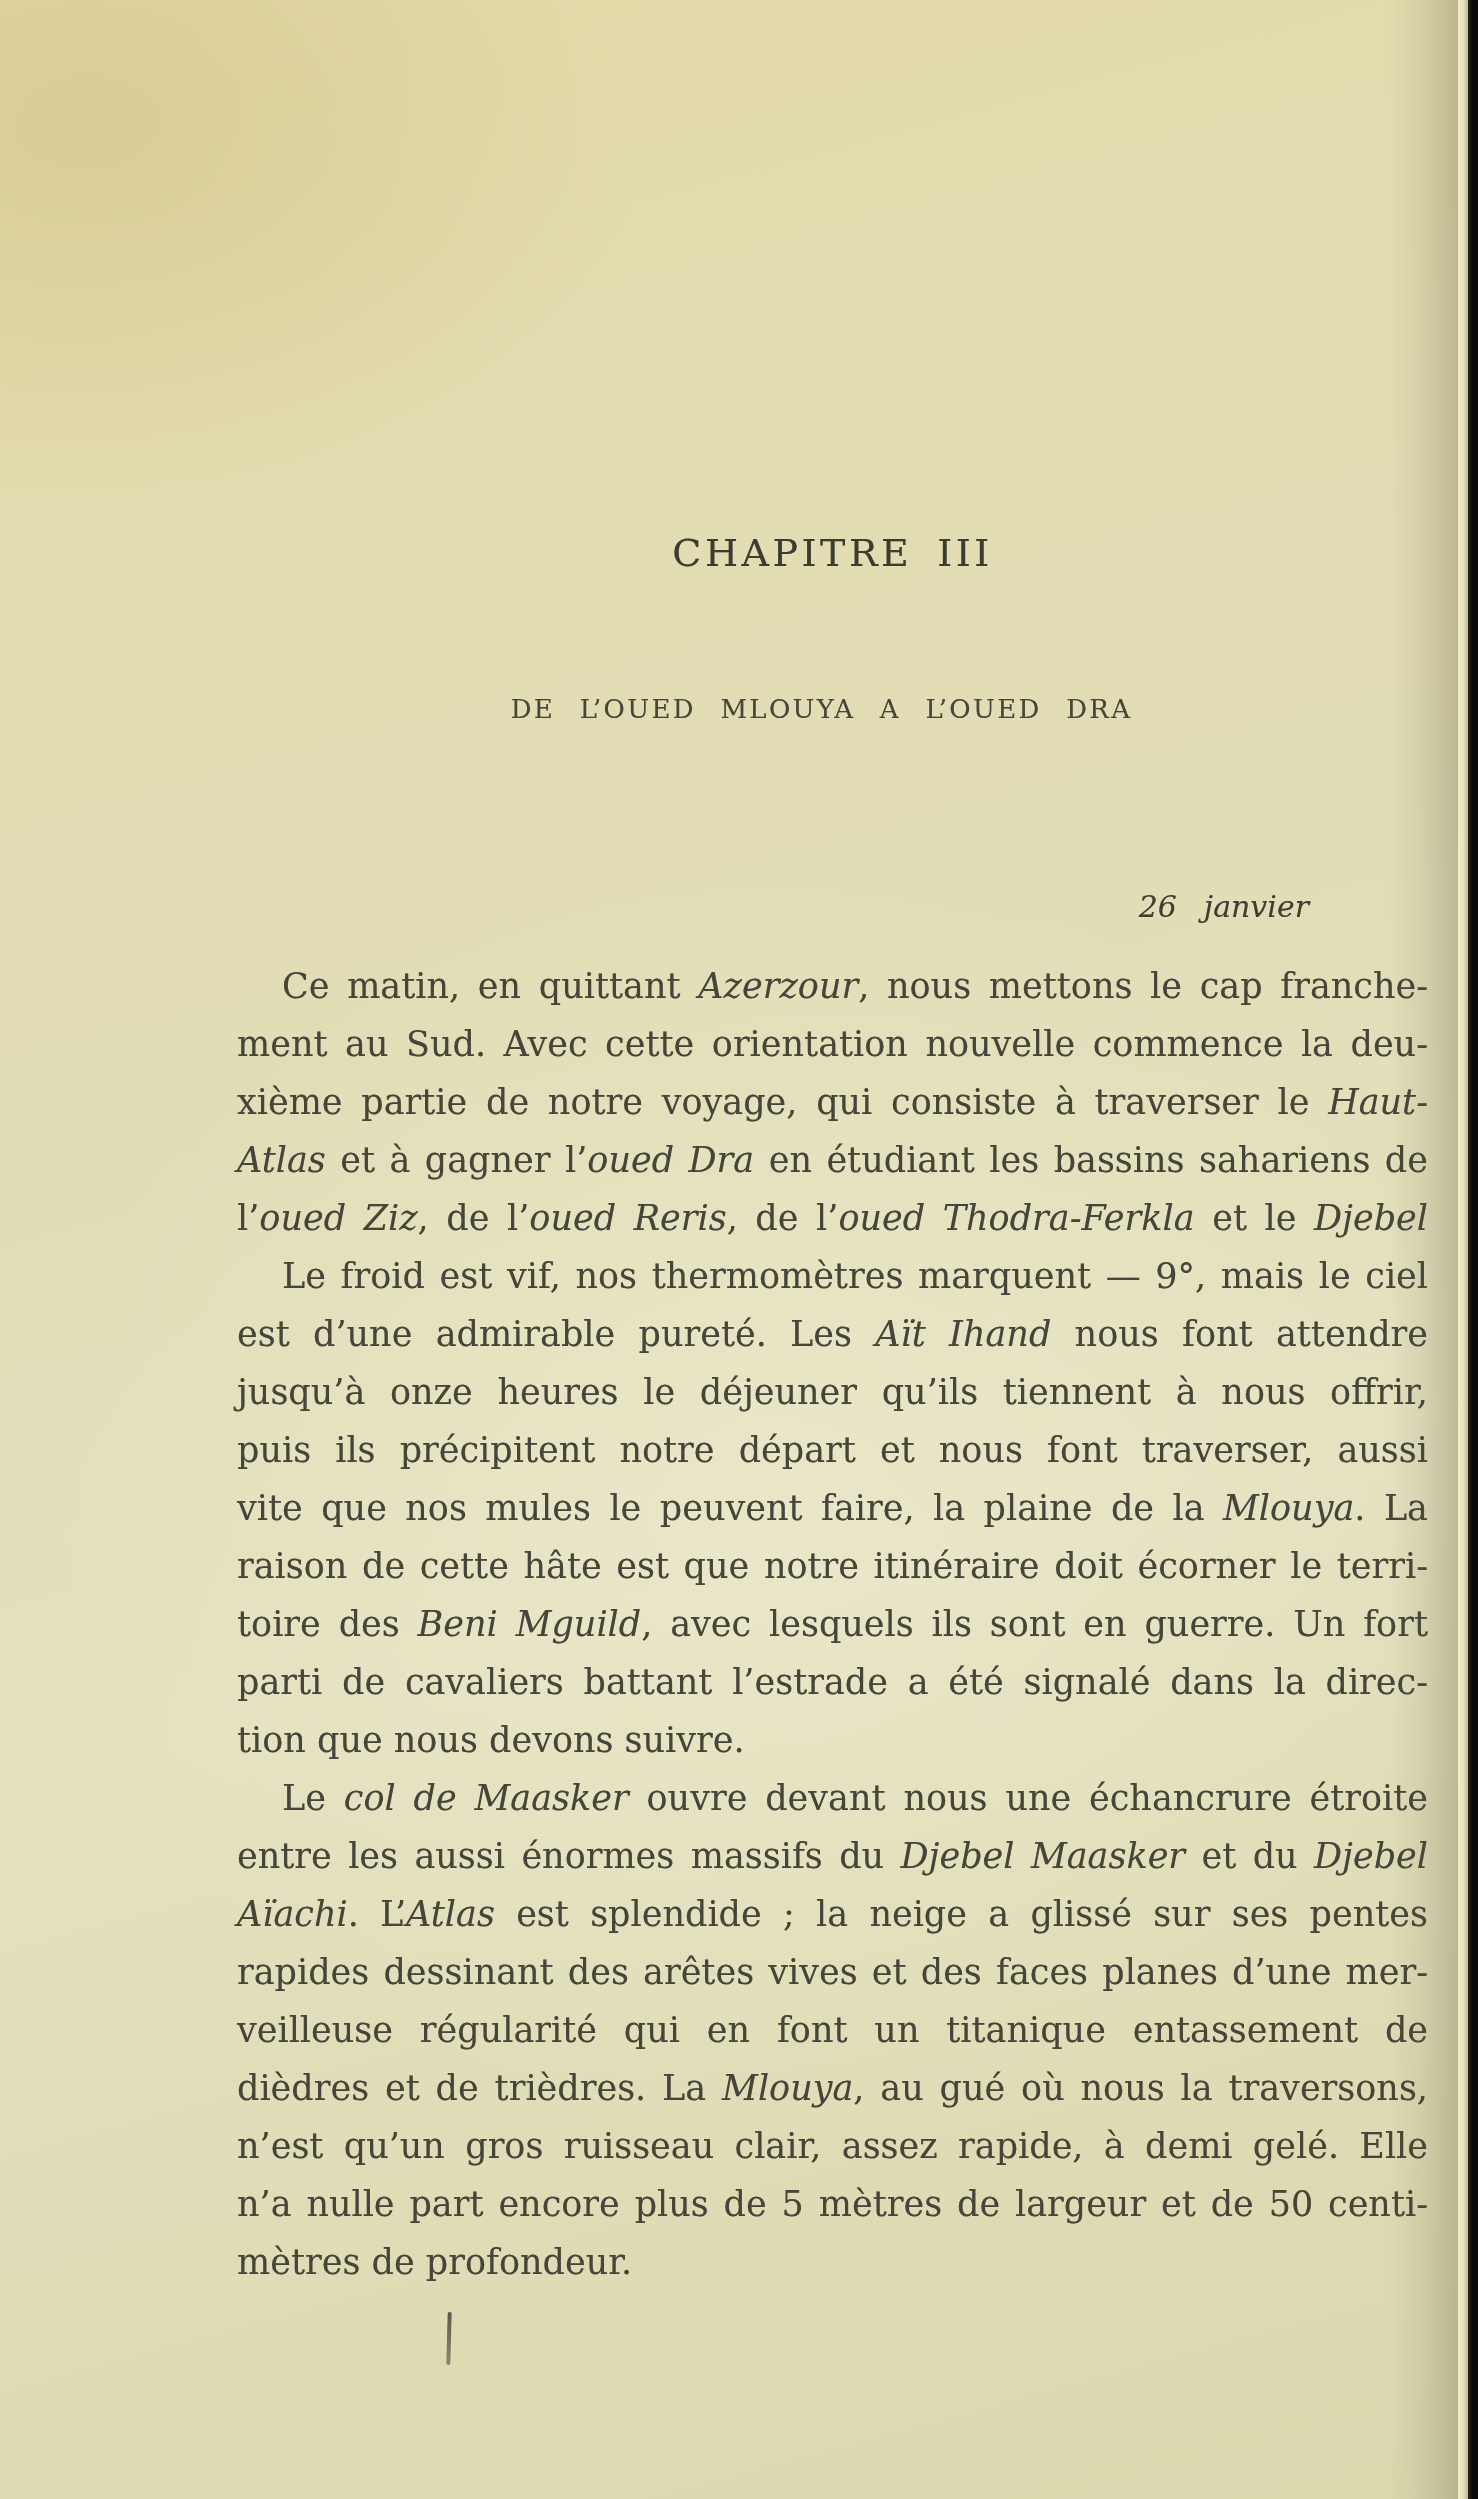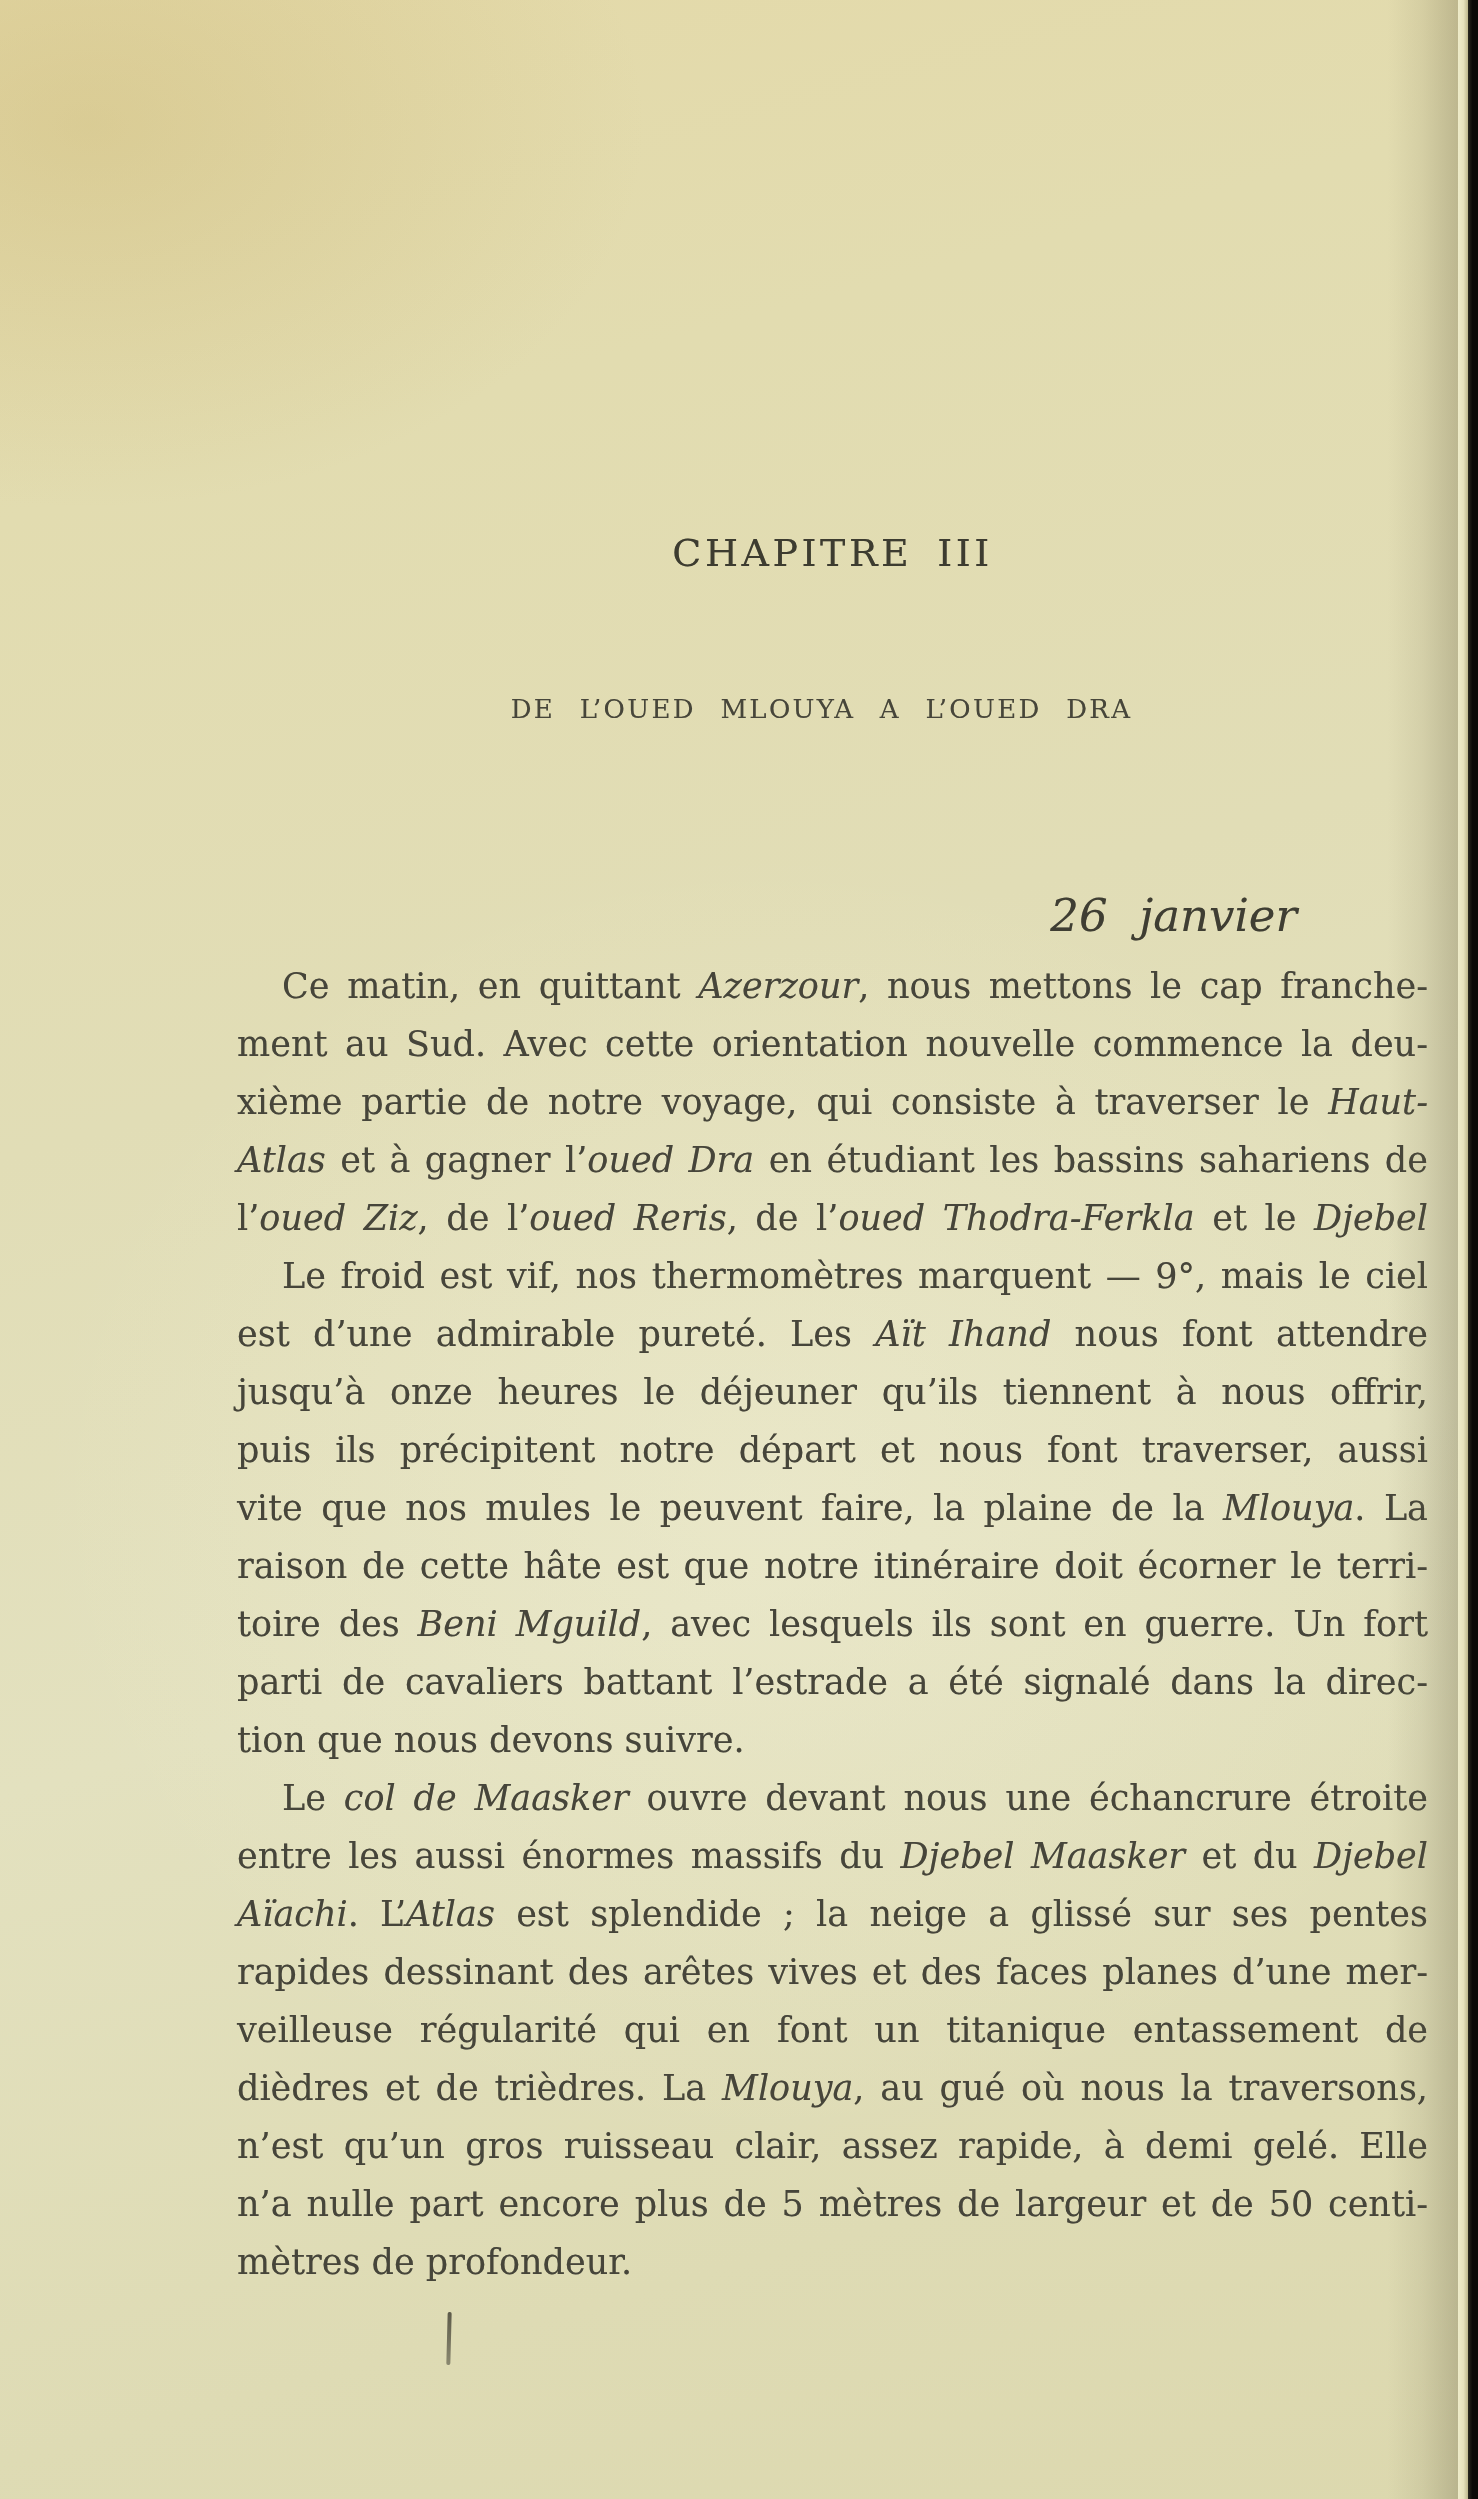--- a/index.html
+++ b/index.html
@@ -37,25 +37,25 @@
   .subtitle {
     position: absolute; left: 226px; width: 1191px; top: 694px;
     margin: 0; text-align: center;
     font-size: 26px; font-weight: normal;
     letter-spacing: 2.3px; word-spacing: 14px;
     color: #47463a;
     text-shadow: 0 0 0.6px rgba(71,70,58,.4);
   }
 
   .date {
-    position: absolute; left: 225px; width: 1191px; top: 889px;
+    position: absolute; left: 237px; width: 1191px; top: 889px;
     box-sizing: border-box; padding-right: 119px;
     text-align: right;
     font-style: italic;
-    font-size: 45px;
+    font-size: 30px;
     word-spacing: 17.4px;
     color: #3f3e33;
     text-shadow: 0 0 0.6px rgba(63,62,51,.4);
   }
 
   .body {
     position: absolute; left: 237px; top: 957px; width: 1191px;
     font-size: 35px;
     color: var(--ink, #46453a);
     text-shadow: 0 0 0.6px rgba(70,68,55,.38);

